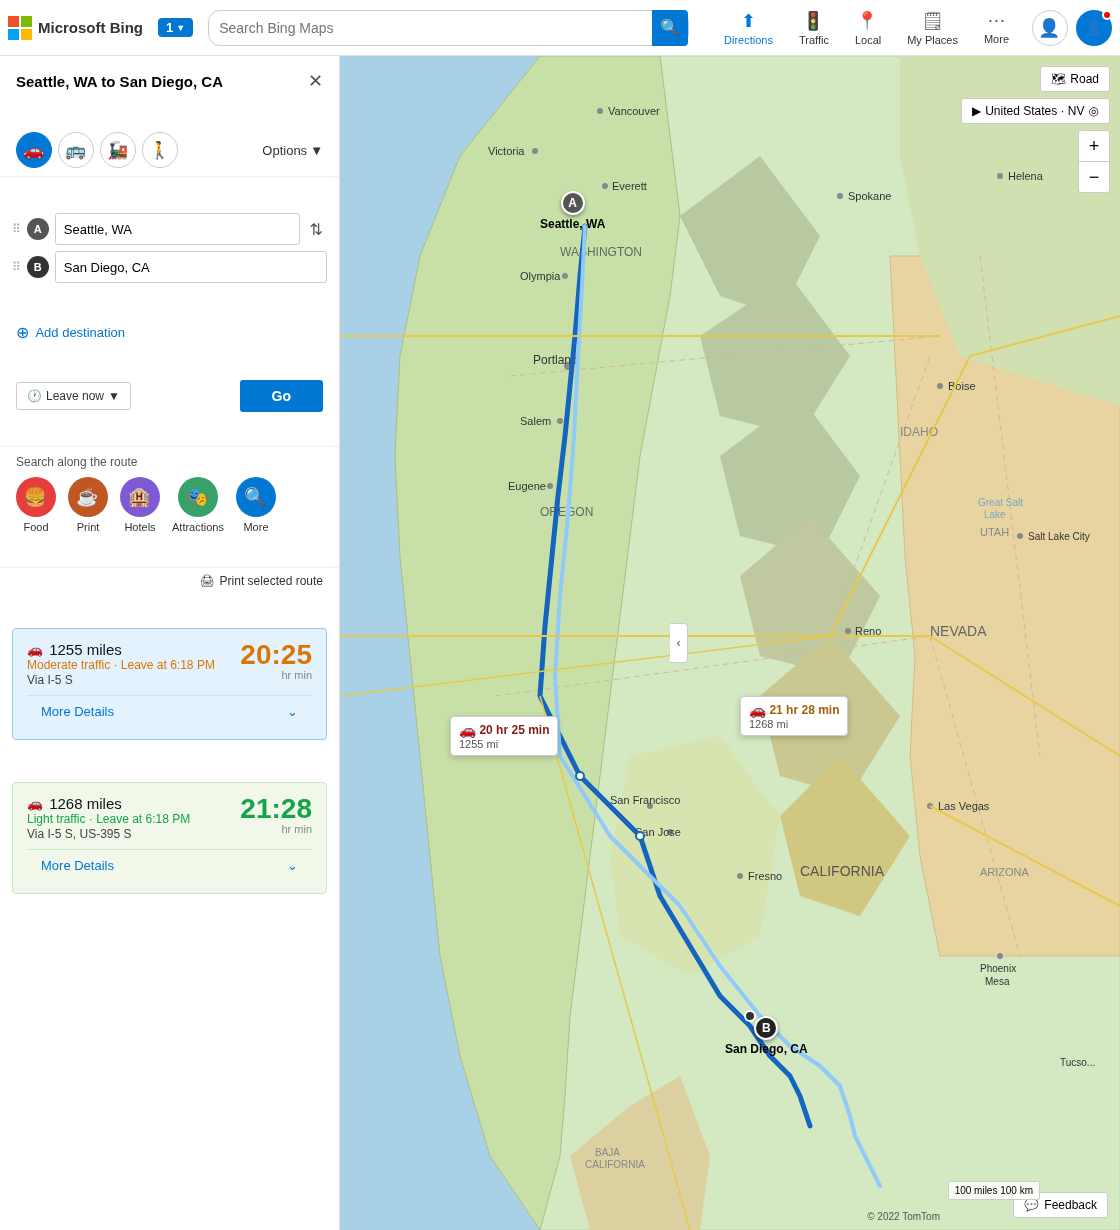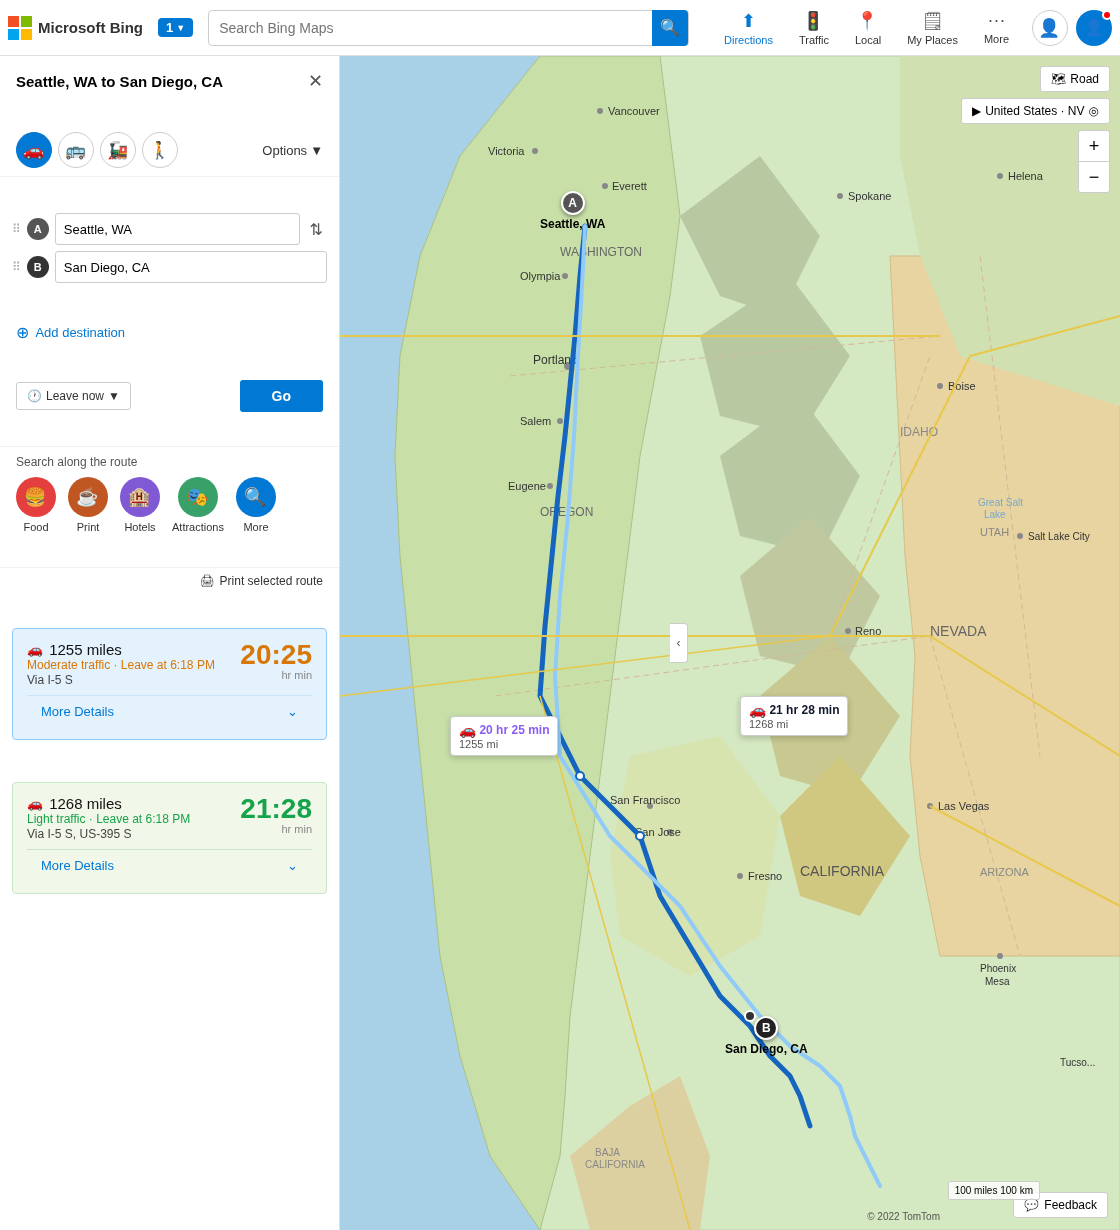--- a/index.html
+++ b/index.html
@@ -14,21 +14,21 @@
     .bing-logo { display: flex; align-items: center; gap: 6px; margin-right: 4px; }
     .bing-logo-icon { width: 24px; height: 24px; }
     .tab-counter {
       background: #0078d4; color: #fff; border-radius: 4px;
       font-size: 13px; font-weight: 600; padding: 2px 8px;
       display: flex; align-items: center; gap: 3px; cursor: pointer;
     }
     .tab-counter .chevron { font-size: 9px; }
     .search-bar {
       flex: 1; max-width: 500px; height: 36px;
-      border: 1px solid #ccc; border-radius: 4px;
+      border: 1px solid #ccc; border-radius: 12px;
       display: flex; align-items: center; padding: 0 10px;
       background: #fff; margin: 0 4px;
     }
     .search-bar input {
       border: none; outline: none; font-size: 14px; flex: 1;
       color: #666; background: transparent;
     }
     .search-btn {
       background: #0078d4; border: none; width: 36px; height: 36px;
       display: flex; align-items: center; justify-content: center;
@@ -207,22 +207,22 @@
       font-size: 18px; cursor: pointer; display: flex; align-items: center; justify-content: center;
     }
     .zoom-divider { height: 1px; background: #ccc; }
 
     
     .route-bubble {
       position: absolute; background: #fff; border: 1px solid #ccc;
       border-radius: 4px; padding: 5px 8px; font-size: 11px;
       box-shadow: 0 2px 6px rgba(0,0,0,0.2);
     }
-    .route-bubble .bubble-title { font-weight: 700; font-size: 12px; color: #8b5cf6; }
-    .route-bubble .bubble-title.green { color: #0f172a; }
+    .route-bubble .bubble-title { font-weight: 700; font-size: 12px; color: #7f1d1d; }
+    .route-bubble .bubble-title.green { color: #a16207; }
     .route-bubble .bubble-sub { color: #555; font-size: 11px; }
     .bubble-car { font-size: 14px; margin-right: 3px; }
 
     
     .map-marker {
       position: absolute; display: flex; flex-direction: column; align-items: center;
     }
     .marker-dot {
       width: 24px; height: 24px; border-radius: 50%;
       background: #555; color: #fff; font-size: 12px; font-weight: 700;

